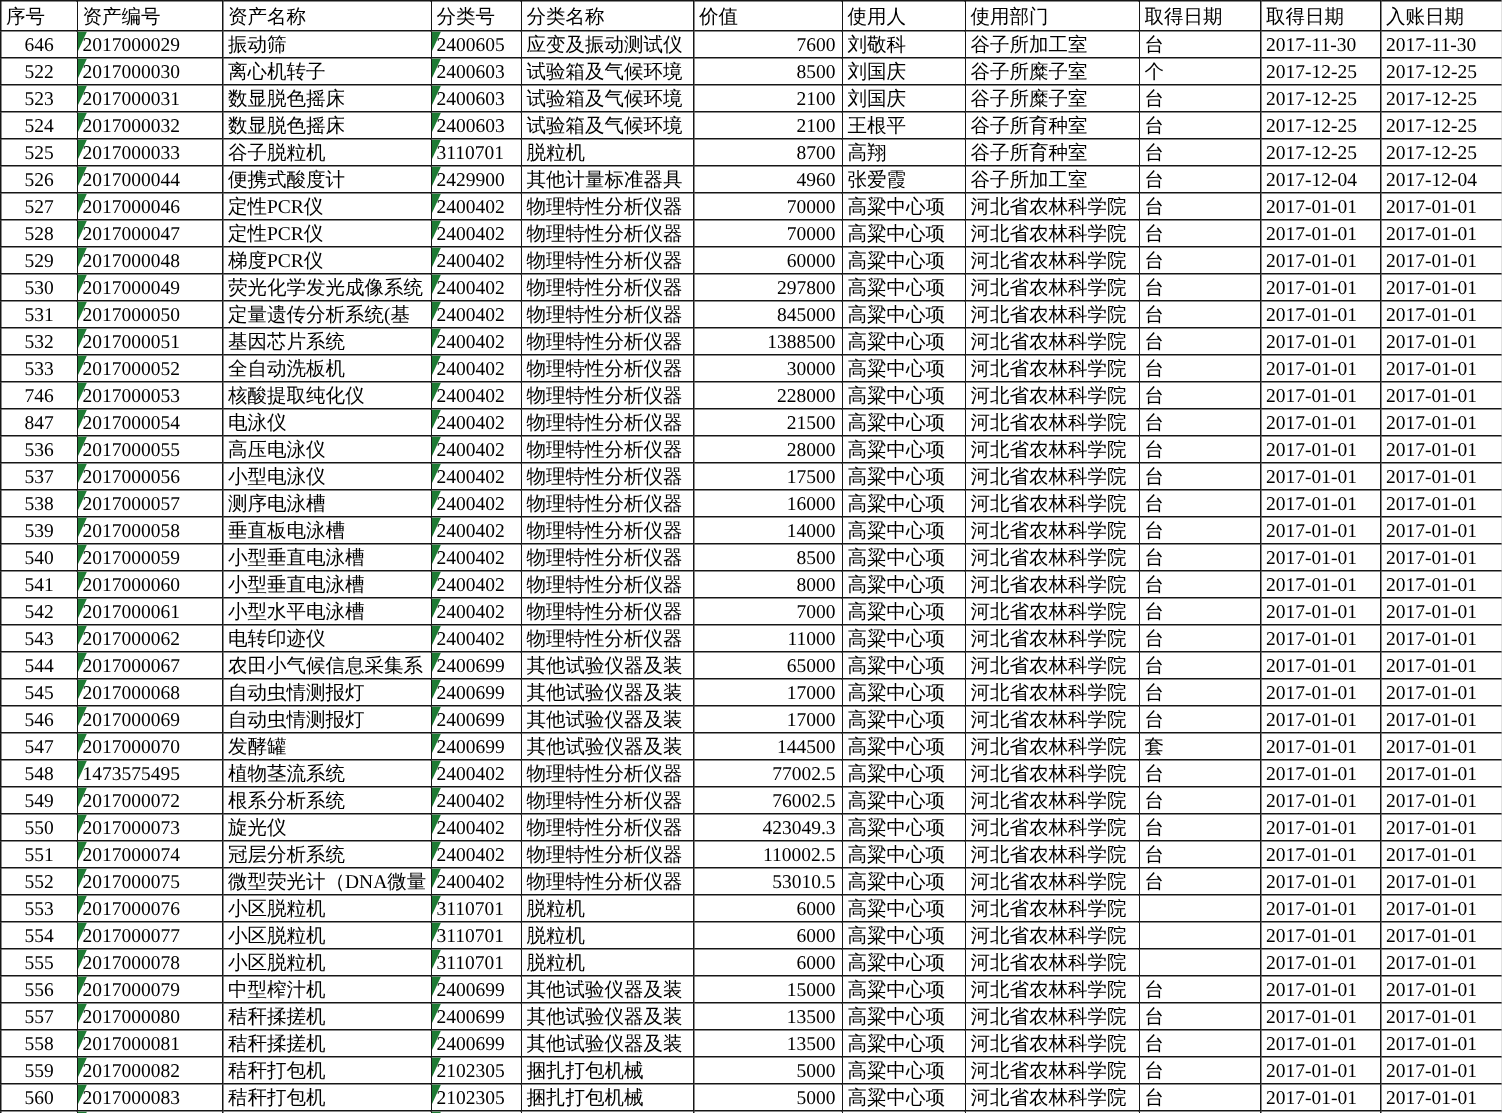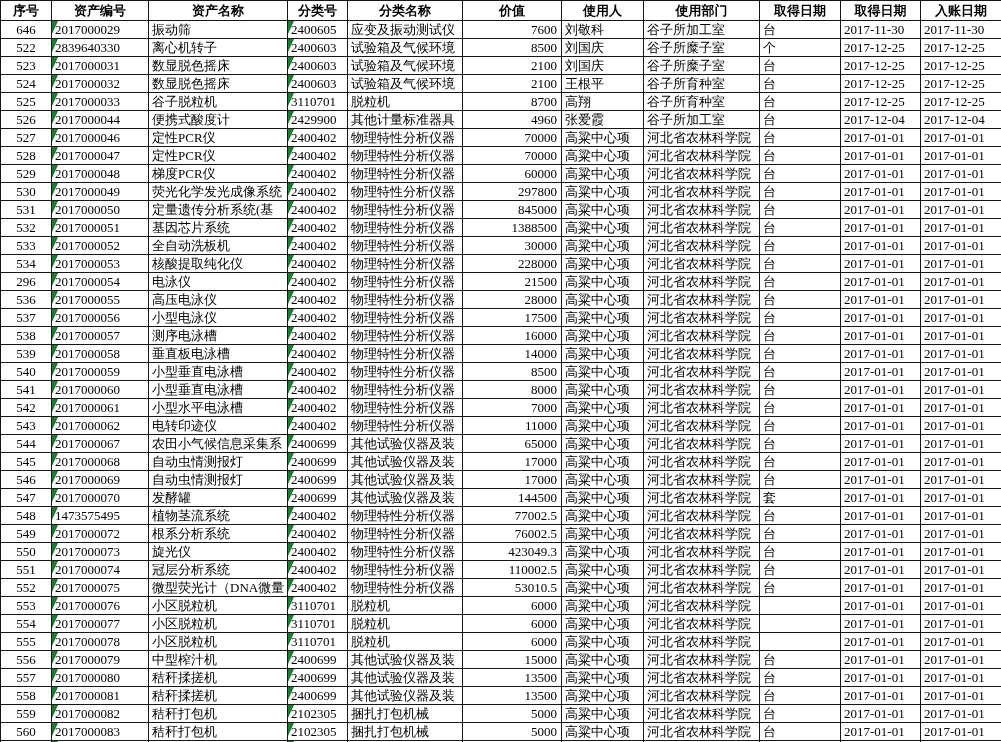--- a/index.html
+++ b/index.html
@@ -17,21 +17,21 @@
     padding:0 3px;
     font-size:13px;
     color:#000;
     font-weight:normal;
     white-space:nowrap;
     overflow:hidden;
     position:relative;
     background:#fff;
   }
   .grid th{
-    height:19px;line-height:19px;text-align:center;font-weight:bold;
+    height:19px;line-height:19px;text-align:left;
   }
   .grid td{
     height:17px;line-height:17px;text-align:left;
   }
   td.a-center{text-align:center;}
   td.a-right{text-align:right;padding-right:4px;}
   .tri{
     position:absolute;left:0;top:0;width:0;height:0;
     border-top:13px solid #1e7b34;
     border-right:6px solid transparent;
@@ -81,21 +81,21 @@
           <td class=""><span class="txt">应变及振动测试仪</span></td>
           <td class="a-right"><span class="txt">7600</span></td>
           <td class=""><span class="txt">刘敬科</span></td>
           <td class=""><span class="txt">谷子所加工室</span></td>
           <td class=""><span class="txt">台</span></td>
           <td class=""><span class="txt">2017-11-30</span></td>
           <td class=""><span class="txt">2017-11-30</span></td>
         </tr>
         <tr>
           <td class="a-center"><span class="txt">522</span></td>
-          <td class=""><span class="tri" style="border-top-color: rgb(30, 123, 52);"></span><span class="txt">2839640330</span></td>
+          <td class=""><span class="tri" style="border-top-color: rgb(30, 123, 52);"></span><span class="txt">2017000030</span></td>
           <td class=""><span class="txt">离心机转子</span></td>
           <td class=""><span class="tri" style="border-top-color: rgb(30, 123, 52);"></span><span class="txt">2400603</span></td>
           <td class=""><span class="txt">试验箱及气候环境</span></td>
           <td class="a-right"><span class="txt">8500</span></td>
           <td class=""><span class="txt">刘国庆</span></td>
           <td class=""><span class="txt">谷子所糜子室</span></td>
           <td class=""><span class="txt">个</span></td>
           <td class=""><span class="txt">2017-12-25</span></td>
           <td class=""><span class="txt">2017-12-25</span></td>
         </tr>
@@ -236,34 +236,34 @@
           <td class=""><span class="tri" style="border-top-color: rgb(30, 123, 52);"></span><span class="txt">2400402</span></td>
           <td class=""><span class="txt">物理特性分析仪器</span></td>
           <td class="a-right"><span class="txt">30000</span></td>
           <td class=""><span class="txt">高粱中心项</span></td>
           <td class=""><span class="txt">河北省农林科学院</span></td>
           <td class=""><span class="txt">台</span></td>
           <td class=""><span class="txt">2017-01-01</span></td>
           <td class=""><span class="txt">2017-01-01</span></td>
         </tr>
         <tr>
-          <td class="a-center"><span class="txt">534</span></td>
+          <td class="a-center"><span class="txt">746</span></td>
           <td class=""><span class="tri" style="border-top-color: rgb(30, 123, 52);"></span><span class="txt">2017000053</span></td>
           <td class=""><span class="txt">核酸提取纯化仪</span></td>
           <td class=""><span class="tri" style="border-top-color: rgb(30, 123, 52);"></span><span class="txt">2400402</span></td>
           <td class=""><span class="txt">物理特性分析仪器</span></td>
           <td class="a-right"><span class="txt">228000</span></td>
           <td class=""><span class="txt">高粱中心项</span></td>
           <td class=""><span class="txt">河北省农林科学院</span></td>
           <td class=""><span class="txt">台</span></td>
           <td class=""><span class="txt">2017-01-01</span></td>
           <td class=""><span class="txt">2017-01-01</span></td>
         </tr>
         <tr>
-          <td class="a-center"><span class="txt">296</span></td>
+          <td class="a-center"><span class="txt">847</span></td>
           <td class=""><span class="tri" style="border-top-color: rgb(30, 123, 52);"></span><span class="txt">2017000054</span></td>
           <td class=""><span class="txt">电泳仪</span></td>
           <td class=""><span class="tri" style="border-top-color: rgb(30, 123, 52);"></span><span class="txt">2400402</span></td>
           <td class=""><span class="txt">物理特性分析仪器</span></td>
           <td class="a-right"><span class="txt">21500</span></td>
           <td class=""><span class="txt">高粱中心项</span></td>
           <td class=""><span class="txt">河北省农林科学院</span></td>
           <td class=""><span class="txt">台</span></td>
           <td class=""><span class="txt">2017-01-01</span></td>
           <td class=""><span class="txt">2017-01-01</span></td>

